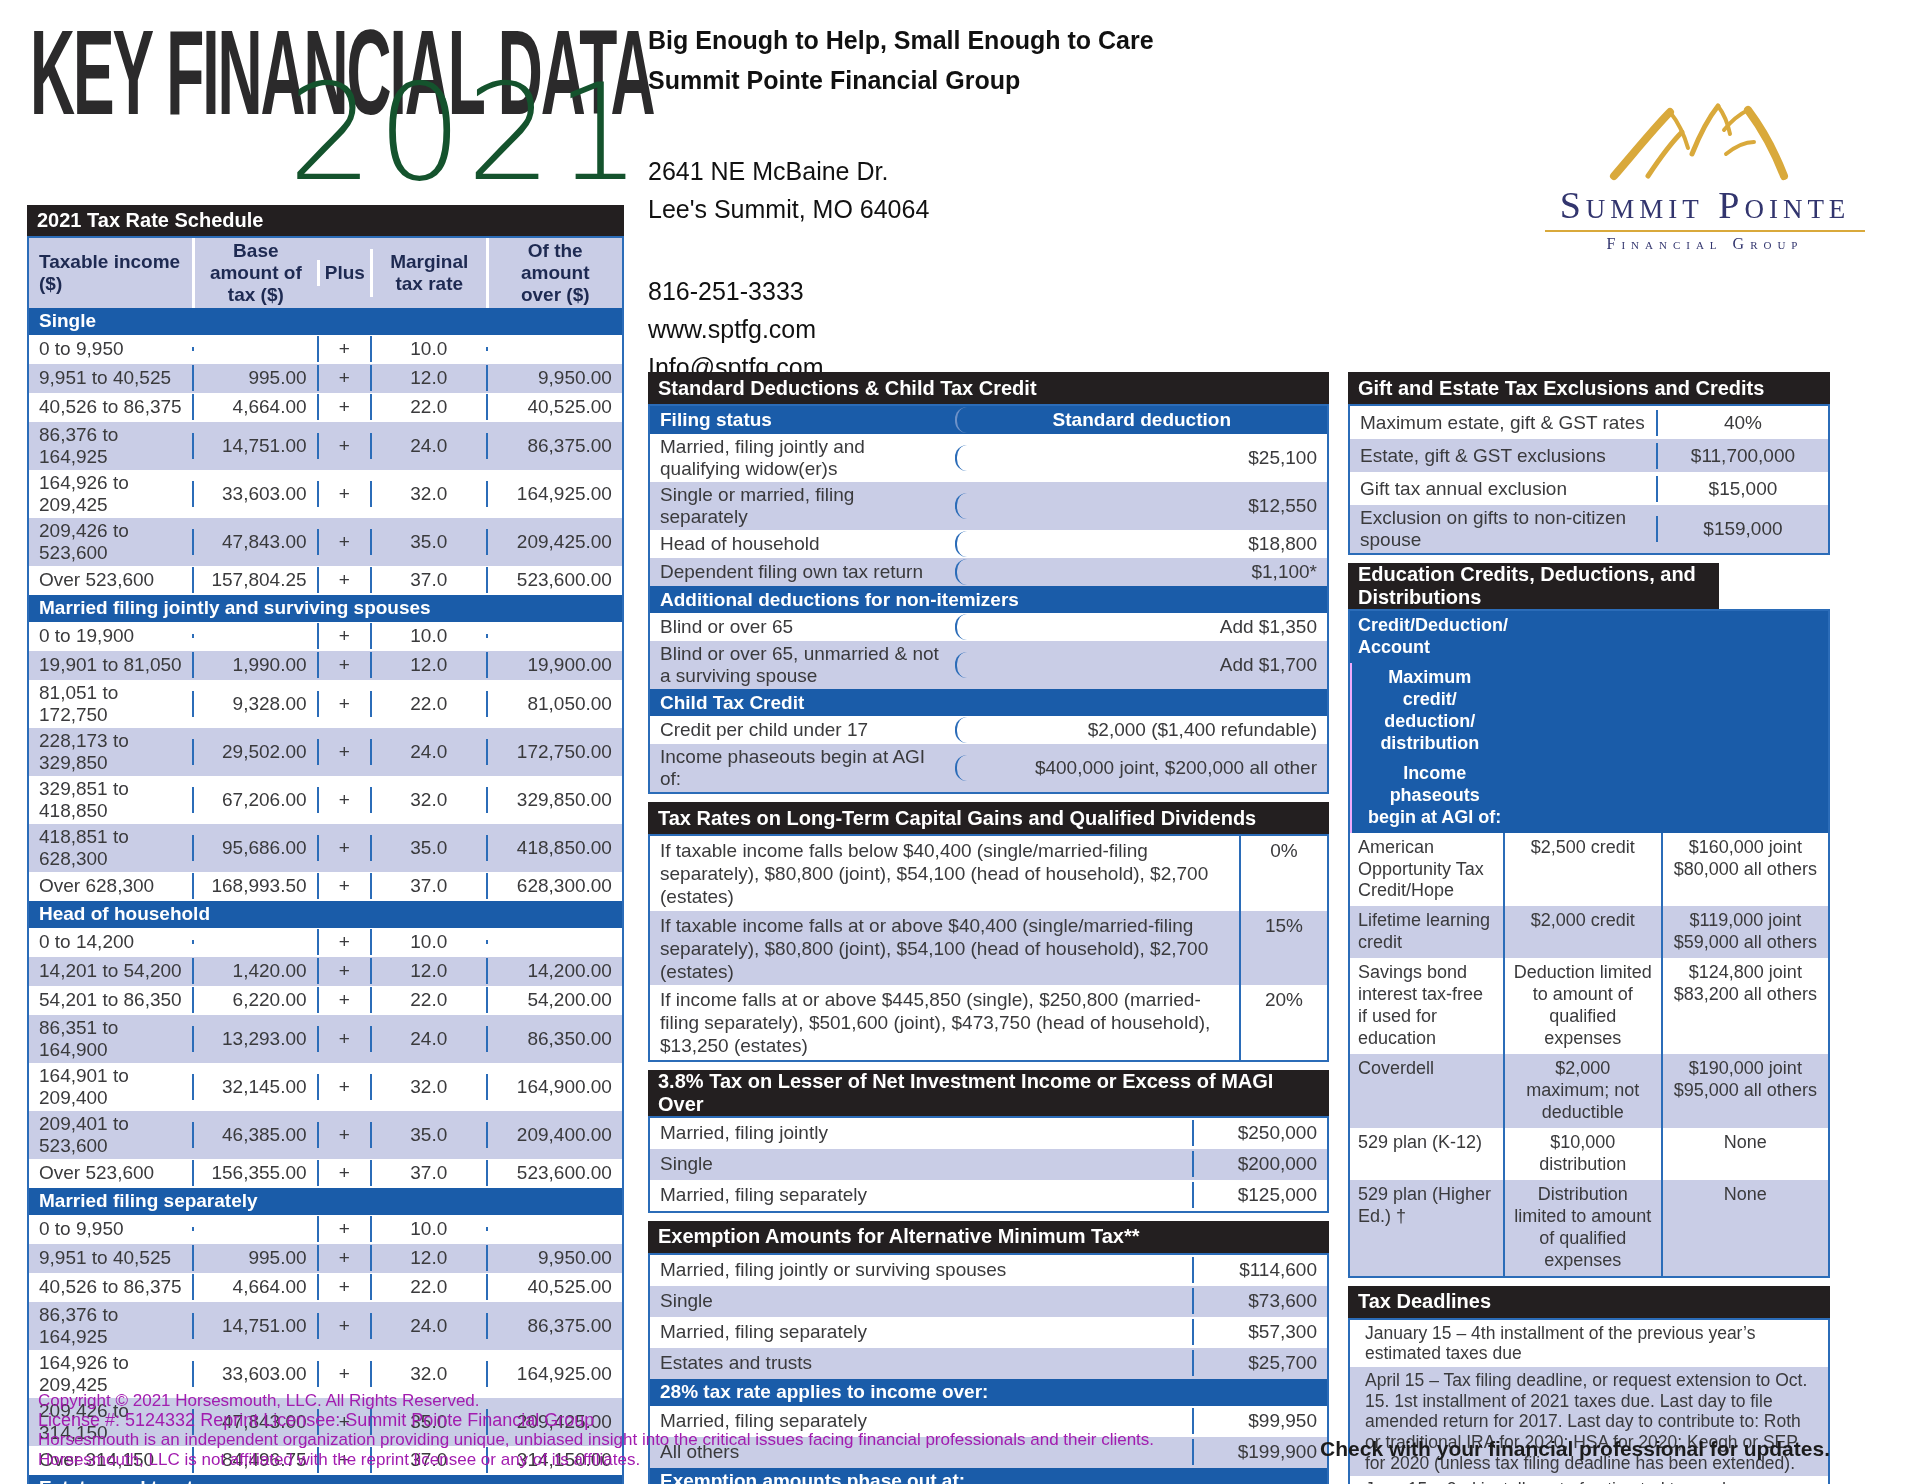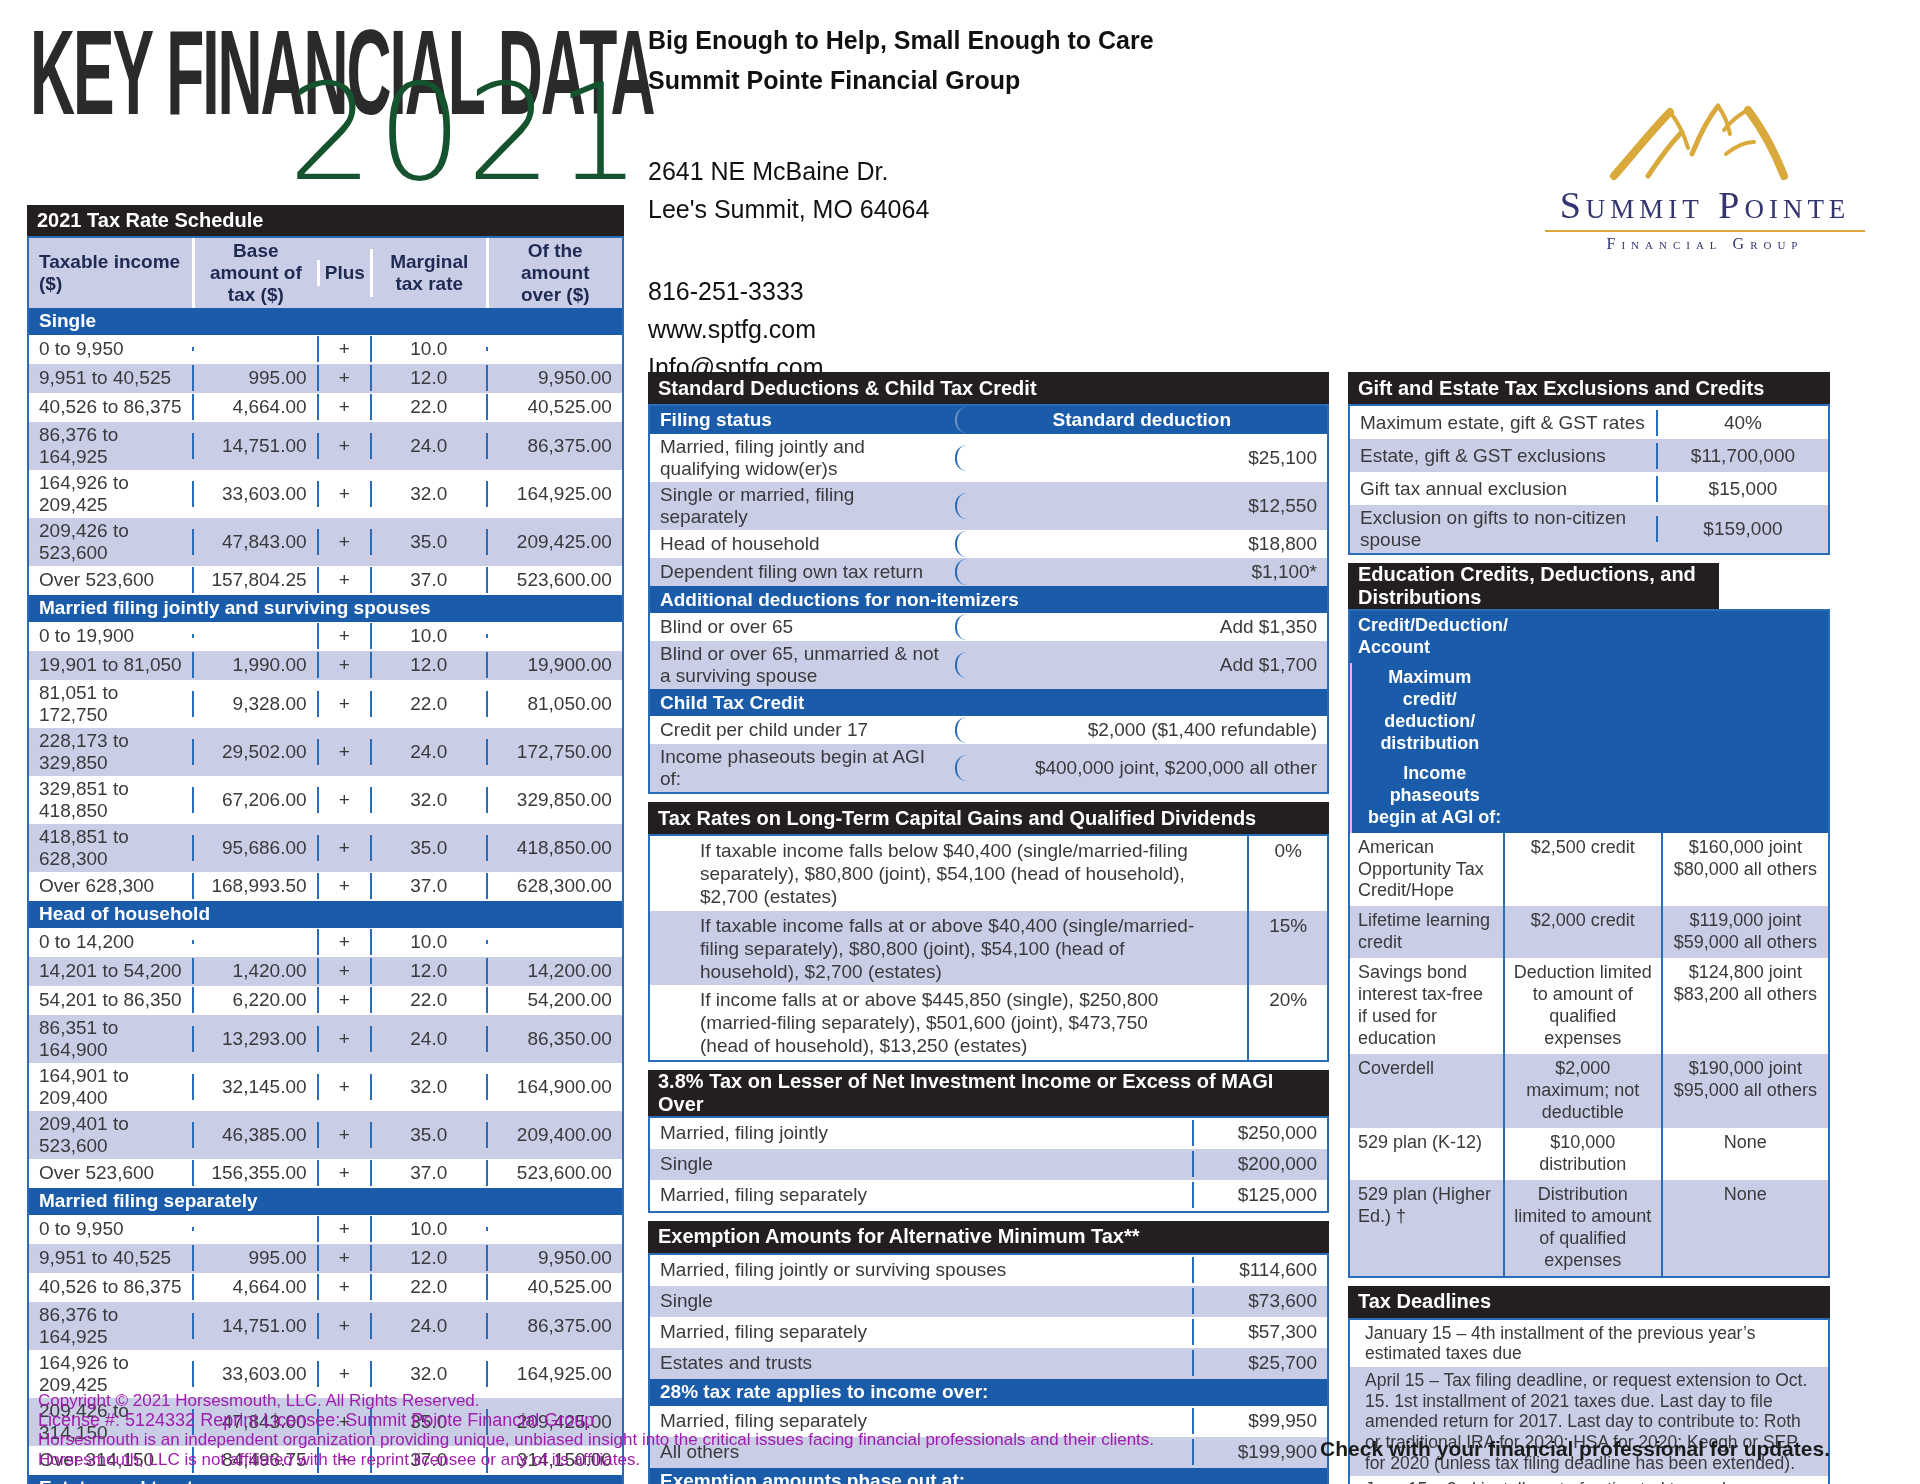--- a/index.html
+++ b/index.html
@@ -56,21 +56,21 @@
   .col-mid { position:absolute; left:648px; top:372px; width:681px; }
   .col-mid .blackbar { min-height:32px; }
   .tblgroup + .tblgroup { margin-top:8px; }
   .bluehead { background:#1A5CA9; min-height:30px; align-items:center; }
   .bluehead .c { color:#fff; font-weight:bold; }
   .bluehead .c + .c { border-left:2px solid #6E92C8; }
   .t2 .tr { min-height:28px; align-items:center; }
   .t2 .lbl { width:45%; } .t2 .val { width:55%; text-align:right;border-radius:12px; }
   .t2 .bluehead .val { text-align:center; }
   .t3 .tr { min-height:49px; align-items:stretch; }
-  .t3 .c { line-height:1.22; padding-top:3px;margin-left:40px; }
+  .t3 .c { line-height:1.22; padding-top:3px; }
   .t3 .lbl { width:87%; } .t3 .val { width:13%; text-align:center; }
   .t4 .tr { min-height:31px; align-items:center; }
   .t4 .lbl { width:80%; } .t4 .val { width:20%; text-align:right; }
 
   
   .col-right { position:absolute; left:1348px; top:372px; width:482px; }
   .col-right .blackbar { min-height:32px; }
   .t5 .tr { min-height:33px; align-items:center; }
   .t5 .lbl { width:64%; } .t5 .val { width:36%; text-align:center; }
   .grp-edu { margin-top:10px; }

